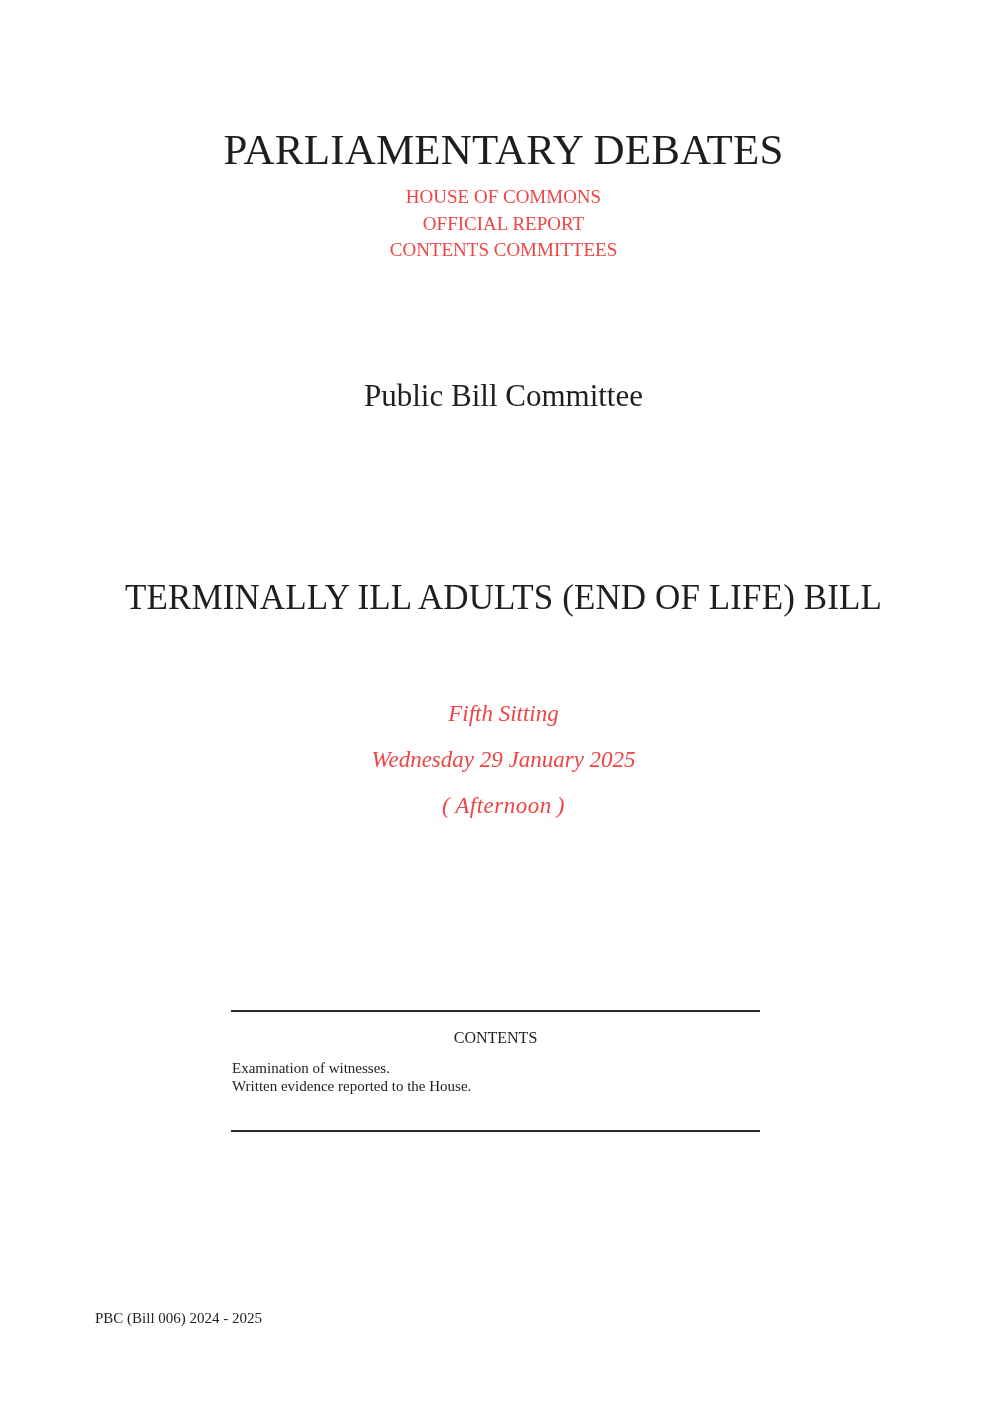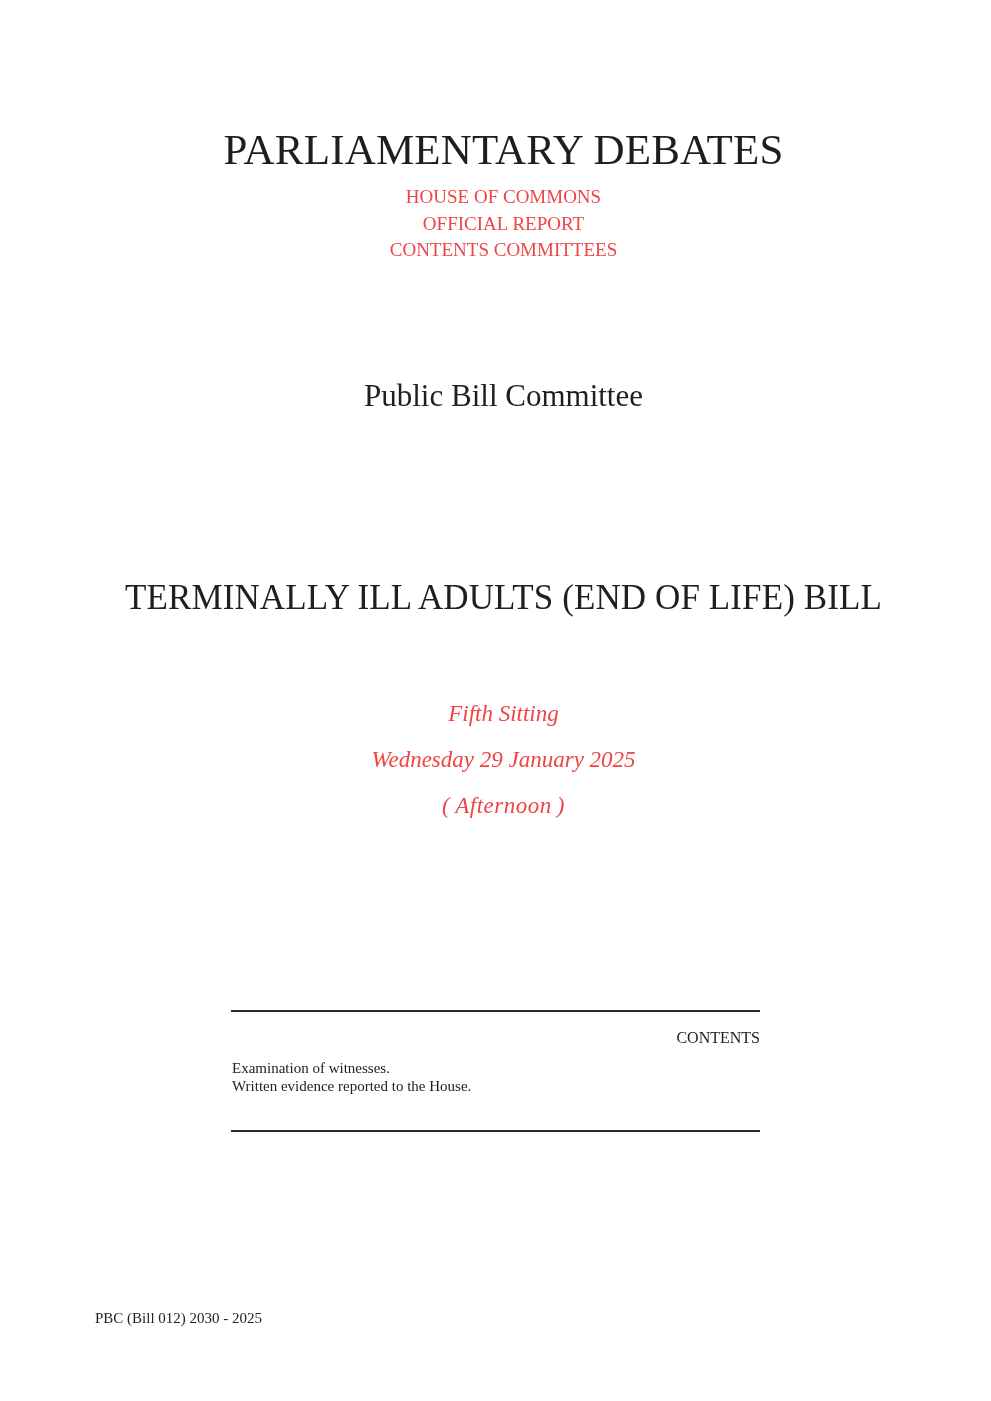--- a/index.html
+++ b/index.html
@@ -72,21 +72,21 @@
       height: 2px;
       background: #2a2a2a;
     }
     .rule.top { top: 0; }
     .rule.bottom { top: 120px; }
     .contents-heading {
       position: absolute;
       top: 20px;
       left: 0;
       width: 529px;
-      text-align: right;
+      text-align: center;
       font-size: 16px;
       line-height: 1;
       color: #222222;
     }
     .contents-list {
       position: absolute;
       top: 50px;
       left: 1px;
       margin: 0;
       padding: 0;
@@ -129,13 +129,13 @@
 <div class="contents-box">
   <div class="rule top"></div>
   <div class="contents-heading">CONTENTS</div>
   <ul class="contents-list">
     <li>Examination of witnesses.</li>
     <li>Written evidence reported to the House.</li>
   </ul>
   <div class="rule bottom"></div>
 </div>
 
-<div class="footer-ref">PBC (Bill 012) 2030 - 2025</div>
+<div class="footer-ref">PBC (Bill 006) 2024 - 2025</div>
 
 </body></html>

